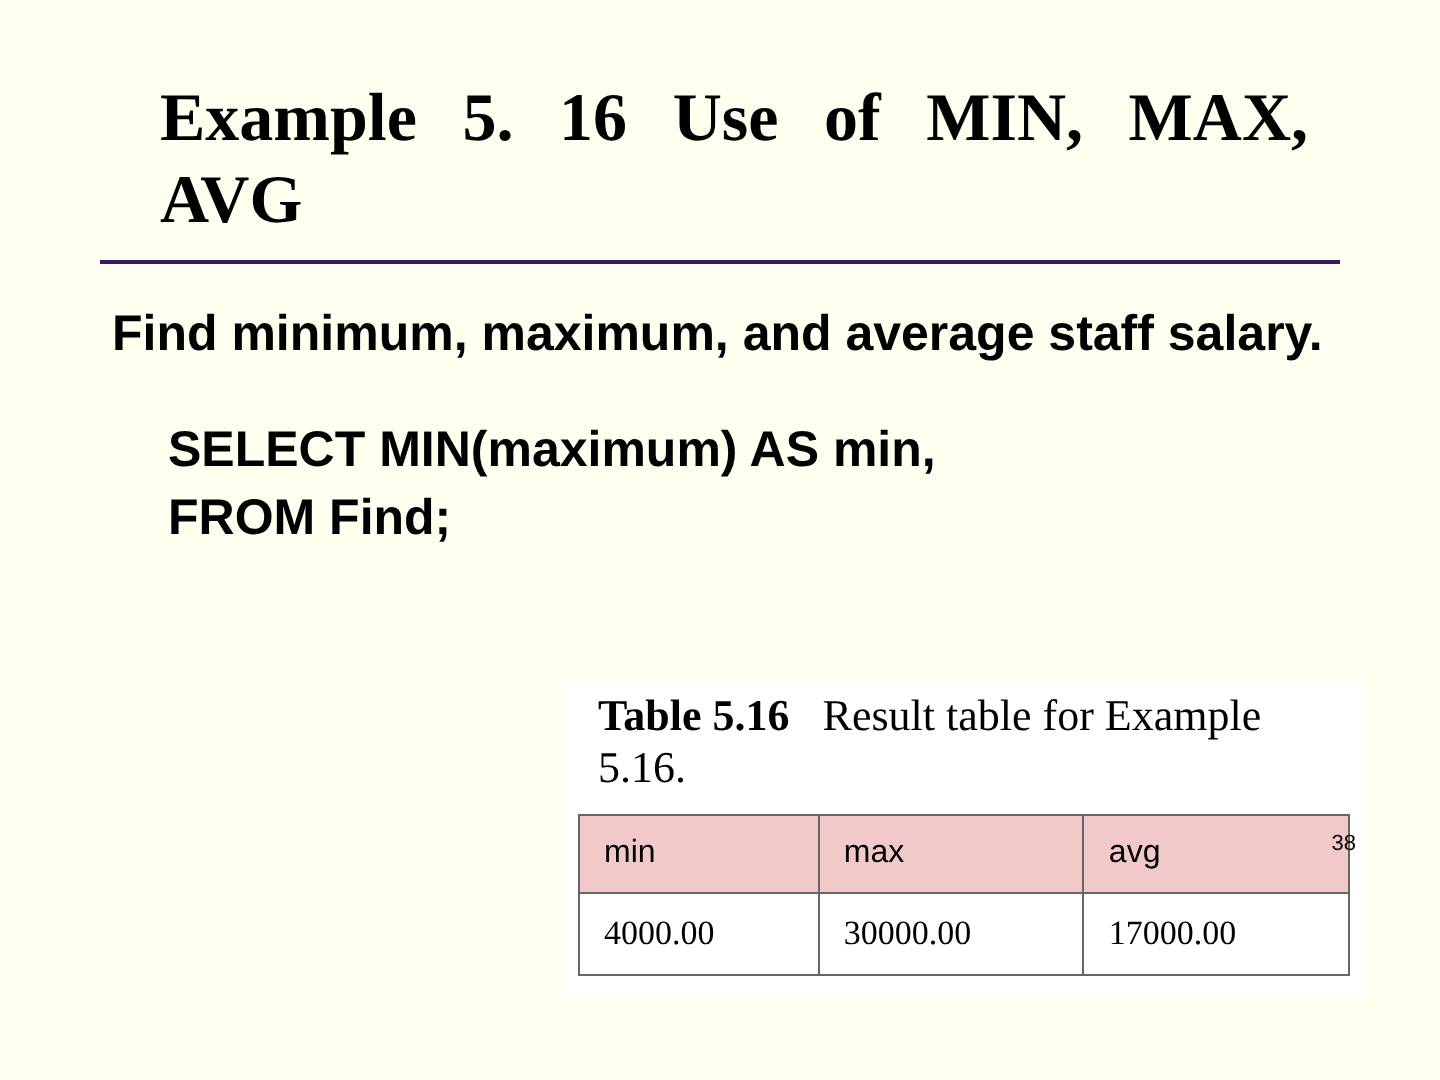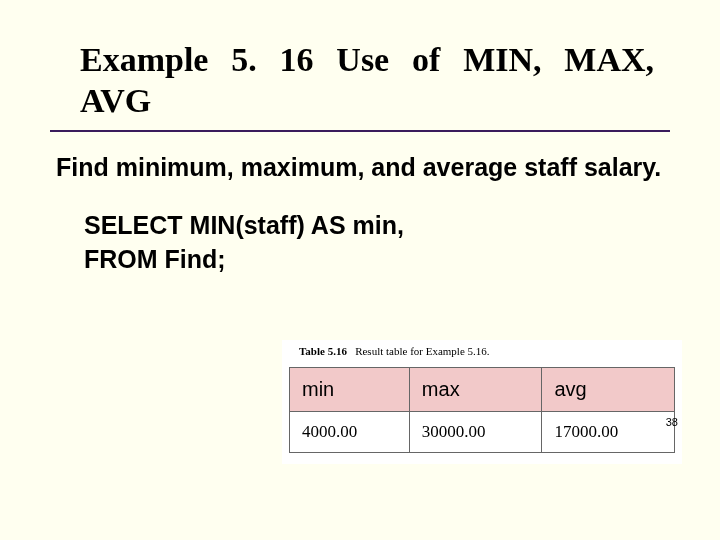--- a/index.html
+++ b/index.html
@@ -49,42 +49,42 @@
     position: absolute;
     right: 38px;
     top: 340px;
     width: 400px;
     background: #fff;
     border: 1px solid #fff;
     padding: 4px 6px 10px 6px;
   }
   .tcaption {
     font-family: "Times New Roman", Times, serif;
-    font-size: 11px;
+    font-size: 22px;
     color: #000;
     margin-bottom: 10px;
     padding-left: 10px;
   }
   .tcaption .bold { font-weight: bold; }
   table.result {
     border-collapse: collapse;
     width: 100%;
     font-family: "Times New Roman", Times, serif;
     font-size: 17px;
   }
   table.result th, table.result td {
     border: 1px solid #666;
     padding: 10px 12px;
     text-align: left;
     font-weight: normal;
   }
   table.result th {
     background: #f2c9c9;
     font-family: Arial, Helvetica, sans-serif;
-    font-size: 20px;
+    font-size: 16px;
   }
   .pagenum {
     position: absolute;
     right: 42px;
     bottom: 12px;
     font-size: 11px;
     color: #000;
   }
 </style>
 </head>
@@ -93,21 +93,21 @@
 <div class="slide">
 
   <h1 class="title">
     <span>Example 5. 16  Use of MIN, MAX,</span>
     <span class="line2">AVG</span>
   </h1>
 
   <div class="body-text">Find minimum, maximum, and average staff salary.</div>
 
   <div class="sql">
-    <span>SELECT MIN(staff) AS min,</span>
+    <span>SELECT MIN(maximum) AS min,</span>
     <span style="display:block">FROM Find;</span>
   </div>
 
   <div class="tablebox">
     <div class="tcaption">
       <span class="bold">Table 5.16</span>
       &nbsp;
       <span>Result table for Example 5.16.</span>
     </div>
     <table class="result">

